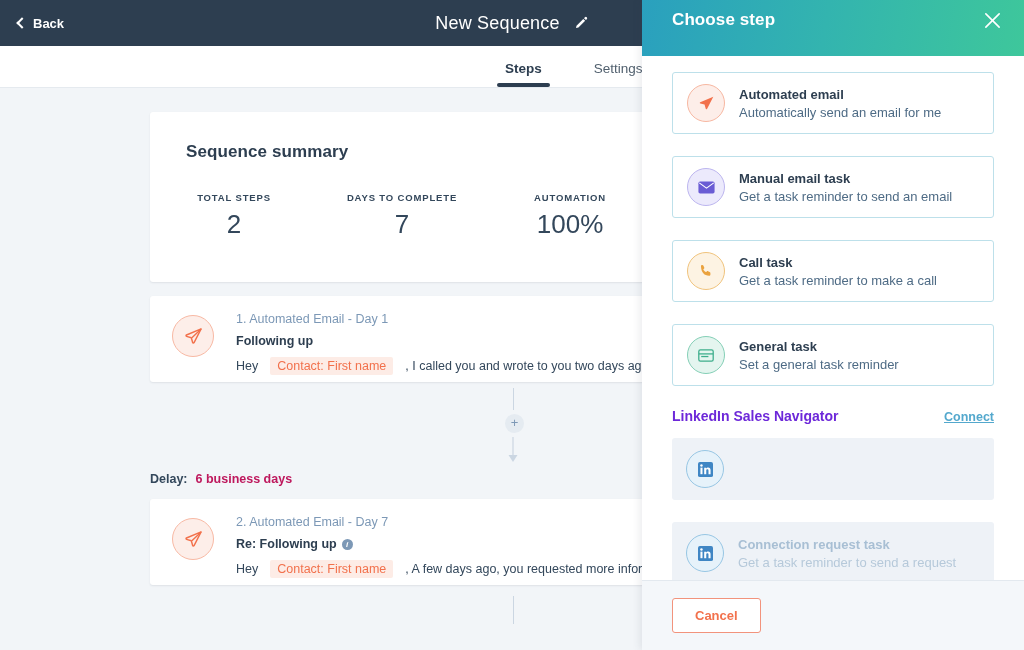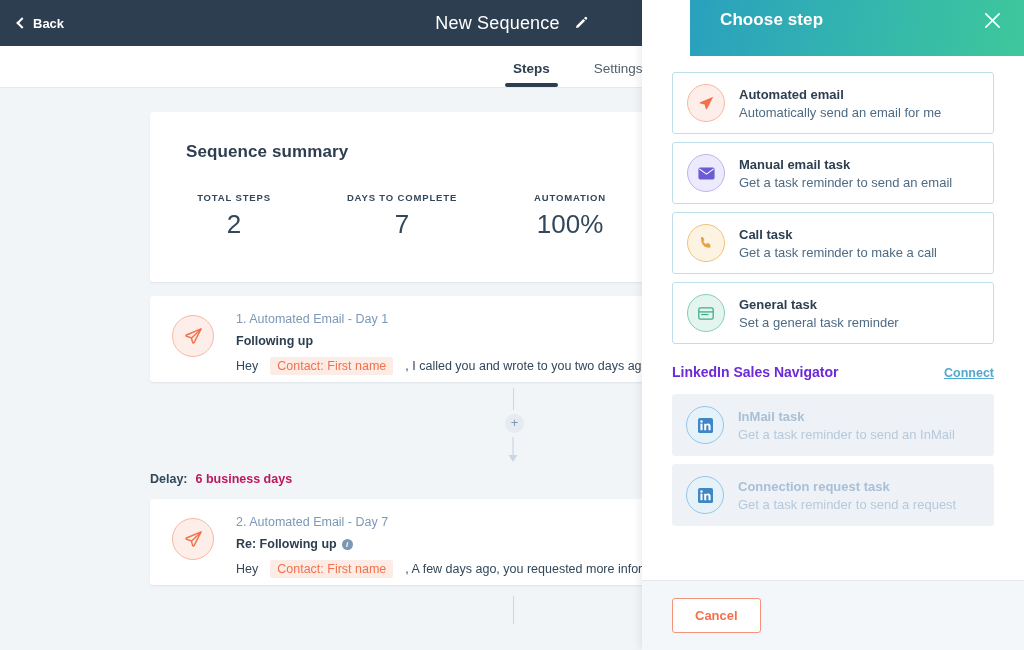--- a/index.html
+++ b/index.html
@@ -34,21 +34,21 @@
   }
   .seq-title { font-size: 18px; font-weight: 400; color: #ffffff; letter-spacing: .2px; }
   .pencil { width: 15px; height: 15px; pointer-events: auto; cursor: pointer; }
 
   
   .tabbar {
     position: absolute; left: 0; top: 46px; width: 1024px; height: 42px;
     background: #ffffff; border-bottom: 1px solid #e5eaef;
     display: flex; align-items: flex-end; justify-content: center;
   }
-  .tabs { display: flex; gap: 0; transform: translateX(122px); }
+  .tabs { display: flex; gap: 8px; transform: translateX(122px); }
   .tab {
     position: relative; padding: 0 22px 11px 22px;
     font-size: 13.5px; color: #51606e; cursor: pointer; white-space: nowrap;
   }
   .tab.active { color: #2d3e50; font-weight: 700; }
   .tab.active::after {
     content: ""; position: absolute; left: 14px; right: 14px; bottom: 0;
     height: 4px; background: #2d3e50; border-radius: 2px;
   }
 
@@ -130,31 +130,30 @@
   .panel {
     position: absolute; right: 0; top: 0; width: 382px; height: 650px;
     background: #ffffff; display: flex; flex-direction: column;
     box-shadow: -2px 0 8px rgba(45,62,80,.10);
   }
   .panel-head {
     height: 56px; flex: 0 0 56px;
     background: linear-gradient(100deg, #2aa0be 0%, #33b4af 48%, #3ec79b 100%);
     display: flex; align-items: center; justify-content: space-between;
     padding: 0 22px 16px 30px;
-    margin-left: 48px;
   }
   .panel-title { font-size: 17px; font-weight: 700; color: #ffffff; letter-spacing: .1px; }
   .close-x { width: 19px; height: 19px; cursor: pointer; }
 
   .panel-body { flex: 1; overflow: hidden; padding: 16px 30px 0 30px; }
 
   .opt {
     display: flex; align-items: center; gap: 14px;
     border: 1px solid #bde0ea; border-radius: 3px;
-    padding: 11px 14px; margin-bottom: 8px; cursor: pointer;
+    padding: 11px 14px; margin-bottom: 22px; cursor: pointer;
     background: #ffffff; min-height: 62px;
   }
   .opt.disabled {
     border: none; background: #eef2f7; cursor: default;
   }
   .opt-icon {
     width: 38px; height: 38px; flex: 0 0 38px; border-radius: 50%;
     display: flex; align-items: center; justify-content: center;
   }
   .ic-orange { background: #fdeee9; border: 1px solid #f7b7a1; }
@@ -378,24 +377,20 @@
 
       <div class="opt disabled">
         <div class="opt-icon ic-blue">
           <svg width="15" height="15" viewBox="0 0 16 16">
             <rect x="0" y="0" width="16" height="16" rx="2" fill="#3f86c4"></rect>
             <rect x="2.6" y="6" width="2.2" height="7" fill="#ffffff"></rect>
             <circle cx="3.7" cy="3.7" r="1.3" fill="#ffffff"></circle>
             <path d="M6.6 6h2.1v1c.4-.7 1.2-1.2 2.2-1.2 1.6 0 2.5 1 2.5 2.9V13h-2.2V9.2c0-1-.4-1.5-1.2-1.5s-1.2.5-1.2 1.5V13H6.6V6z" fill="#ffffff"></path>
           </svg>
         </div>
-        <div class="opt-text">
-          <div class="opt-title">InMail task</div>
-          <div class="opt-desc">Get a task reminder to send an InMail</div>
-        </div>
       </div>
 
       <div class="opt disabled">
         <div class="opt-icon ic-blue">
           <svg width="15" height="15" viewBox="0 0 16 16">
             <rect x="0" y="0" width="16" height="16" rx="2" fill="#3f86c4"></rect>
             <rect x="2.6" y="6" width="2.2" height="7" fill="#ffffff"></rect>
             <circle cx="3.7" cy="3.7" r="1.3" fill="#ffffff"></circle>
             <path d="M6.6 6h2.1v1c.4-.7 1.2-1.2 2.2-1.2 1.6 0 2.5 1 2.5 2.9V13h-2.2V9.2c0-1-.4-1.5-1.2-1.5s-1.2.5-1.2 1.5V13H6.6V6z" fill="#ffffff"></path>
           </svg>

